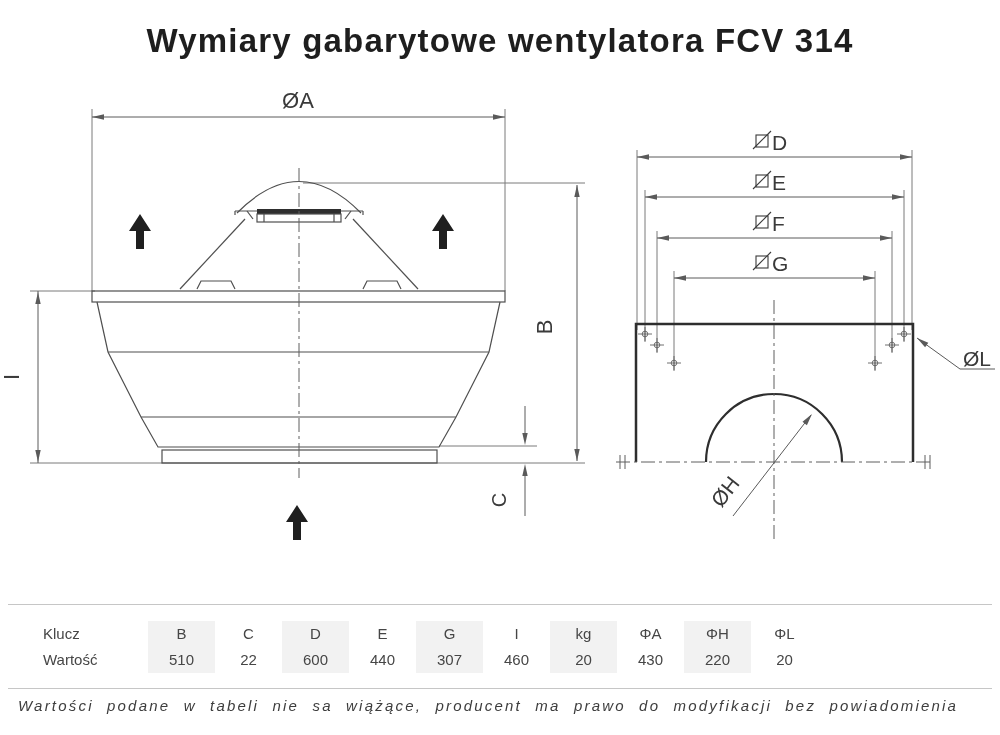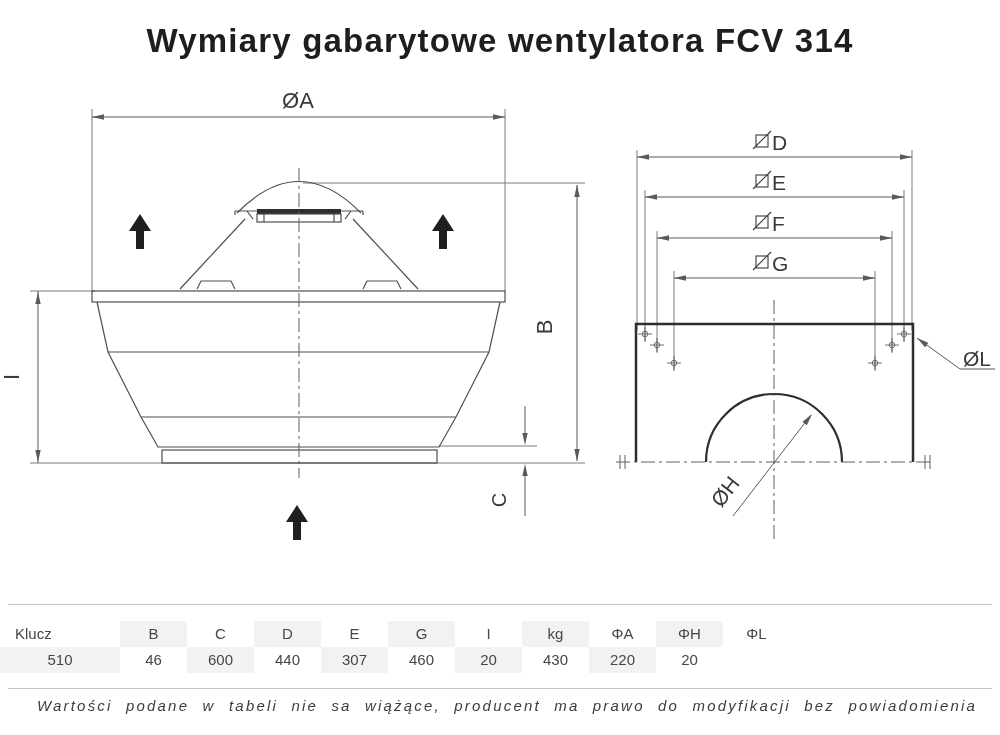--- a/index.html
+++ b/index.html
@@ -6,27 +6,27 @@
   .page{position:relative;width:1000px;height:735px;background:#fff;overflow:hidden;
         font-family:"Liberation Sans",sans-serif;}
   .title{position:absolute;top:22px;left:0;width:100%;text-align:center;
          font-size:33px;font-weight:600;letter-spacing:1.2px;color:#1e1e1e;}
   .drawing{position:absolute;top:0;left:0;}
   svg text{font-family:"Liberation Sans",sans-serif;fill:#3a3a3a;}
 
   .table-section{position:absolute;top:604px;left:0;right:0;}
   .rule{border-top:1px solid #c6c6c6;margin:0 8px;}
   .dim-table{display:grid;grid-template-columns:120px repeat(10,67px);
-             margin-top:16px;color:#464646;font-size:15px;}
+             margin-top:16px;color:#464646;font-size:15px;margin-left:28px;}
   .cell{height:26px;line-height:26px;text-align:center;}
   .cell.label{text-align:left;padding-left:15px;}
   .cell.shaded{background:#f2f2f2;}
   .rule.bottom{margin-top:15px;}
   .disclaimer{margin:8px 4px 0 18px;font-size:15px;font-style:italic;color:#3d3d3d;
-              letter-spacing:2.2px;word-spacing:7px;text-align:center;}
+              letter-spacing:2.2px;word-spacing:7px;}
 </style>
 </head>
 <body>
 
 <div class="page">
 
   <div class="title">Wymiary gabarytowe wentylatora FCV 314</div>
 
   <svg class="drawing" width="1000" height="600" viewBox="0 0 1000 600">
 
@@ -219,22 +219,23 @@
       <div class="cell key">C</div>
       <div class="cell key shaded">D</div>
       <div class="cell key">E</div>
       <div class="cell key shaded">G</div>
       <div class="cell key">I</div>
       <div class="cell key shaded">kg</div>
       <div class="cell key">ΦA</div>
       <div class="cell key shaded">ΦH</div>
       <div class="cell key">ΦL</div>
 
+      <div class="cell label">Wartość</div>
       <div class="cell val shaded">510</div>
-      <div class="cell val">46</div>
+      <div class="cell val">22</div>
       <div class="cell val shaded">600</div>
       <div class="cell val">440</div>
       <div class="cell val shaded">307</div>
       <div class="cell val">460</div>
       <div class="cell val shaded">20</div>
       <div class="cell val">430</div>
       <div class="cell val shaded">220</div>
       <div class="cell val">20</div>
     </div>
 

